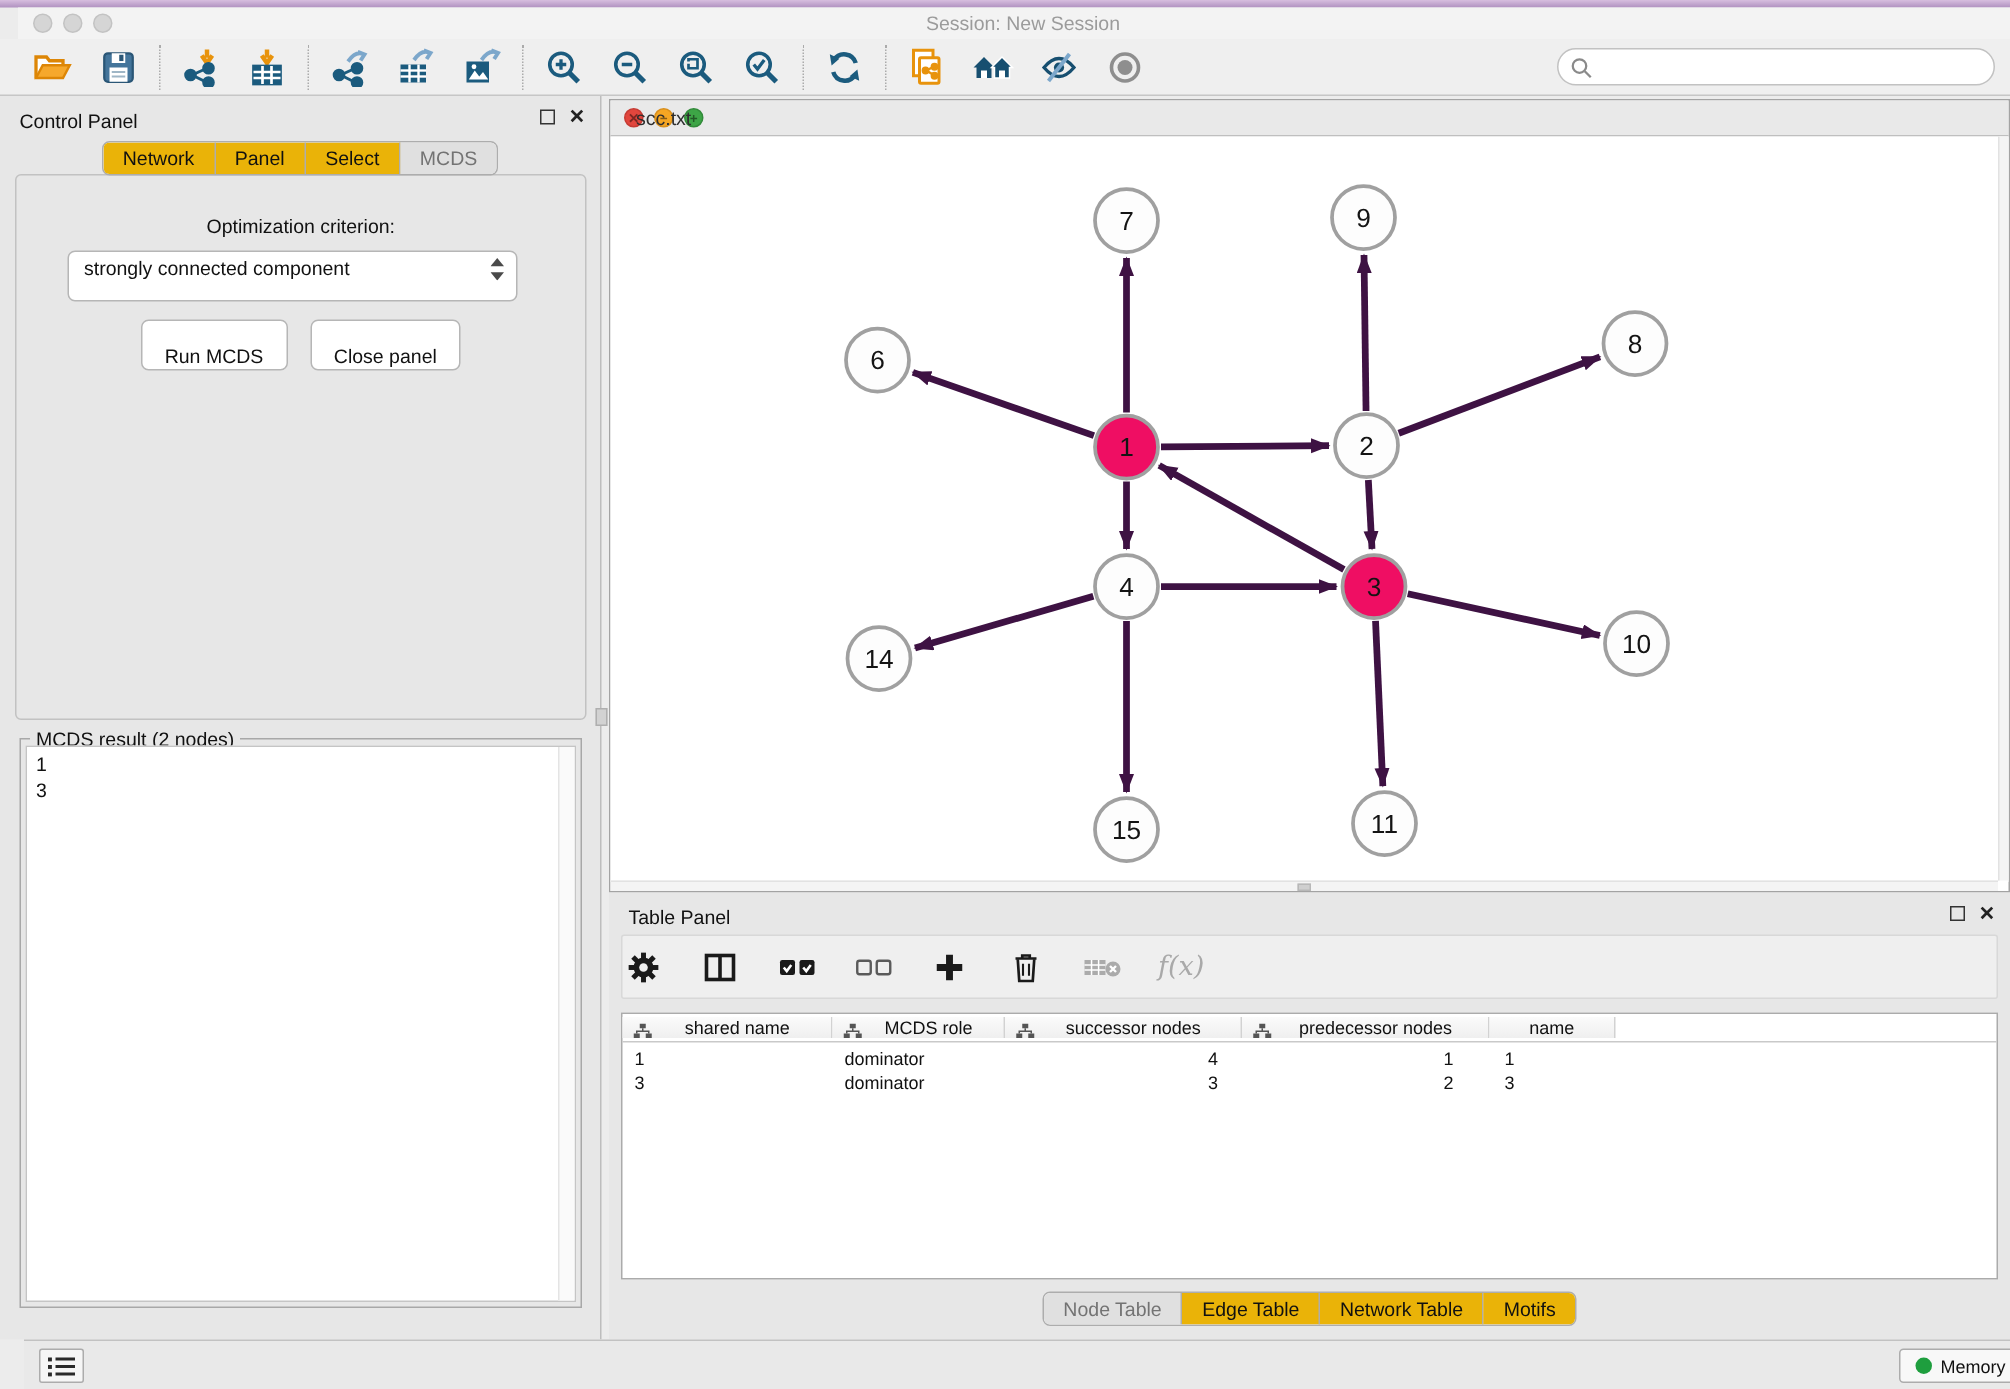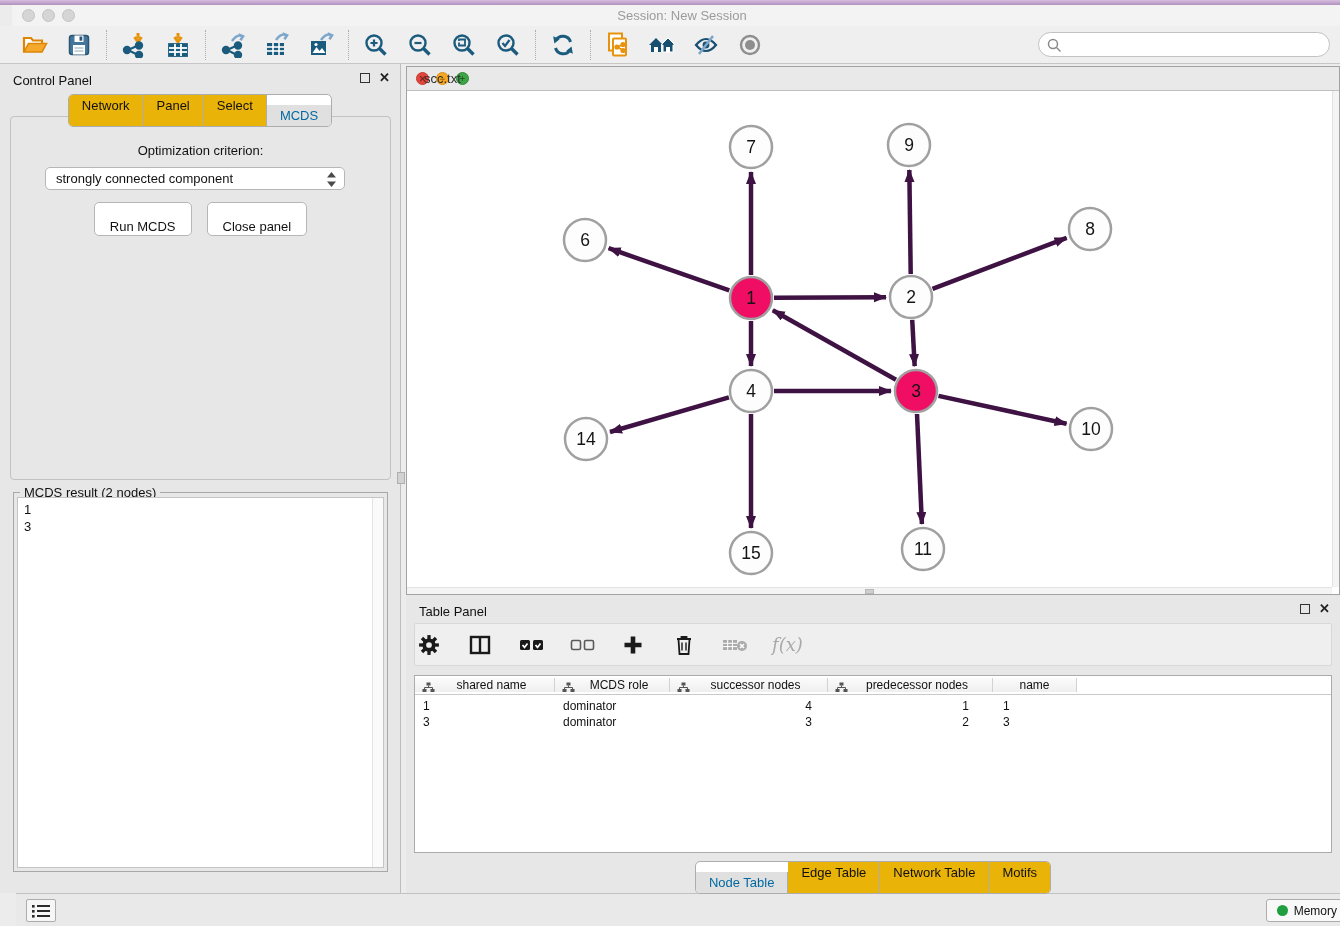--- a/index.html
+++ b/index.html
@@ -36,26 +36,26 @@
     background:#E7E7E7; border-right:1px solid #BDBDBD; }
   .panel-head { position:relative; height:30px;text-decoration:underline; }
   .panel-head .ptitle { position:absolute; left:13px; top:9px; font-size:13px; color:#111; }
   .panel-ctrls { position:absolute; right:10px; top:9px; display:flex; gap:9px; align-items:center; }
   .float-box { width:10px; height:10px; border:1.5px solid #333; }
   .close-x { font-size:13px; font-weight:bold; color:#222; line-height:10px; }
   .segbar { position:absolute; left:0; right:0; display:flex; justify-content:center; z-index:2; }
   .seggroup { display:inline-flex; border:1px solid #ADADAD; border-radius:5px; overflow:hidden; background:#FFF; }
   .seg { padding:3px 13px; font-size:13px; background:#eab308; border-right:1px solid #ADADAD; color:#111; cursor:default; white-space:nowrap; }
   .seg:last-child { border-right:none; }
-  .seg.active { background:#E0E0E0; color:#0369a1;margin-top:10px; }
+  .seg.active { background:#E0E0E0; color:#737373; }
   .cp-tabs { top:30px; }
   .cp-inner { position:absolute; left:10px; right:9px; top:52px; height:364px;
     border:1px solid #C2C2C2; border-radius:4px; background:#E7E7E7; }
   .opt-label { text-align:center; margin-top:26px; font-size:13px; color:#111; }
-  .opt-select { position:relative; margin:9px 45px 0 34px; height:23px; background:#FFF;
+  .opt-select { position:relative; margin:9px 45px 0 34px; height:34px; background:#FFF;
     border:1px solid #B6B6B6; border-radius:5px; padding:3px 24px 0 10px; font-size:13px; color:#111; cursor:default; }
   .opt-select .stepper { position:absolute; right:8px; top:4px; }
   .btn-row { display:flex; justify-content:center; gap:15px; margin-top:12px; }
   .btn { background:#FFF; border:1px solid #B6B6B6; border-radius:5px; height:22px;
     padding:16px 15px; font-size:13px; color:#111; font-family:inherit; cursor:default; }
   .mcds-group { position:absolute; left:13px; right:12px; top:428px; height:380px;
     border:1px solid #A8A8A8; }
   .mcds-legend { position:absolute; top:-8px; left:6px; background:#E7E7E7; padding:0 4px;
     font-size:13px; color:#111; }
   .mcds-text { position:absolute; left:3px; right:3px; top:4px; bottom:3px; background:#FFF;

